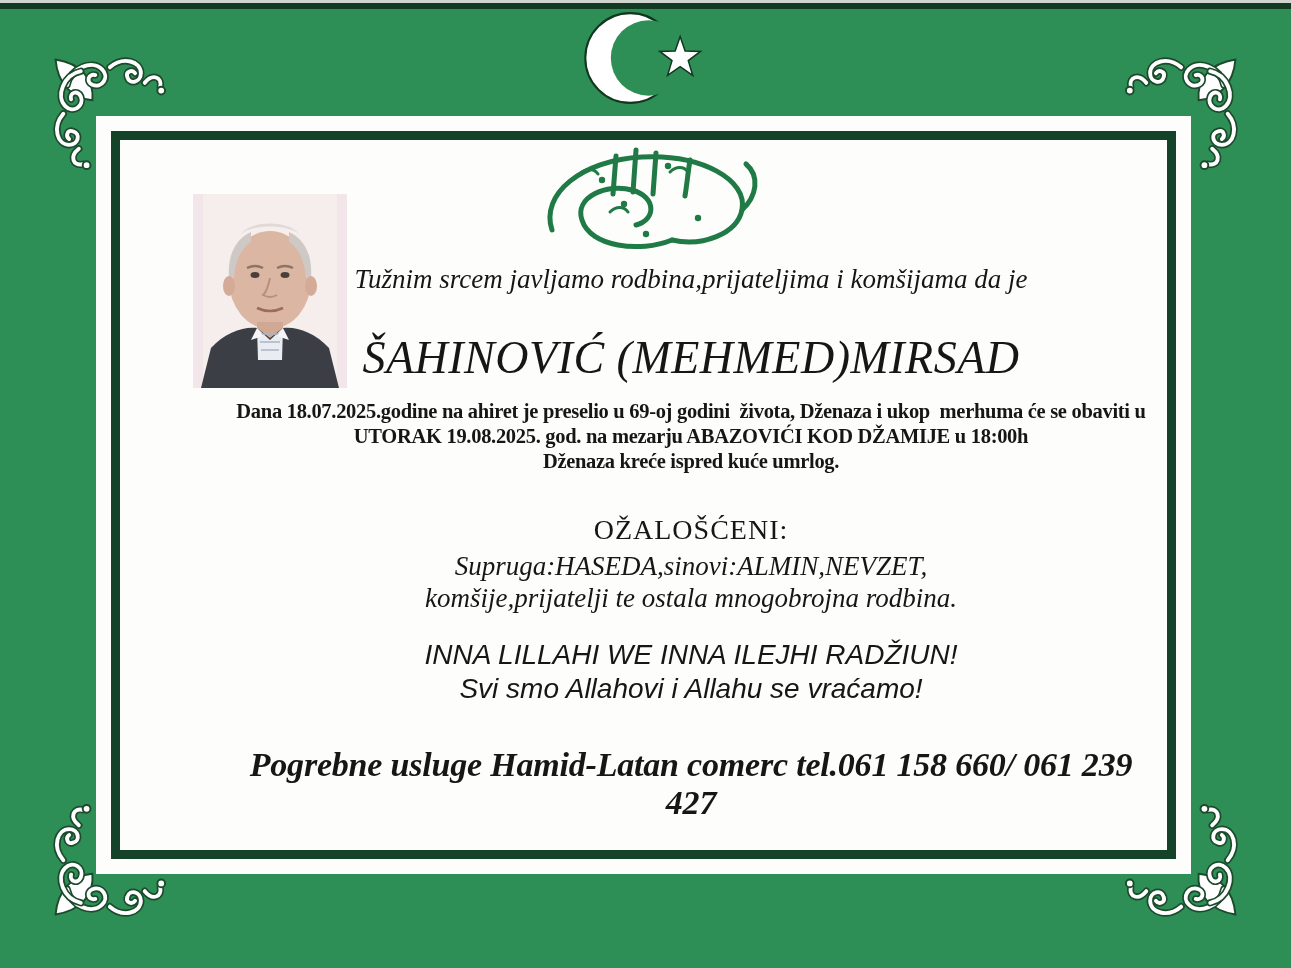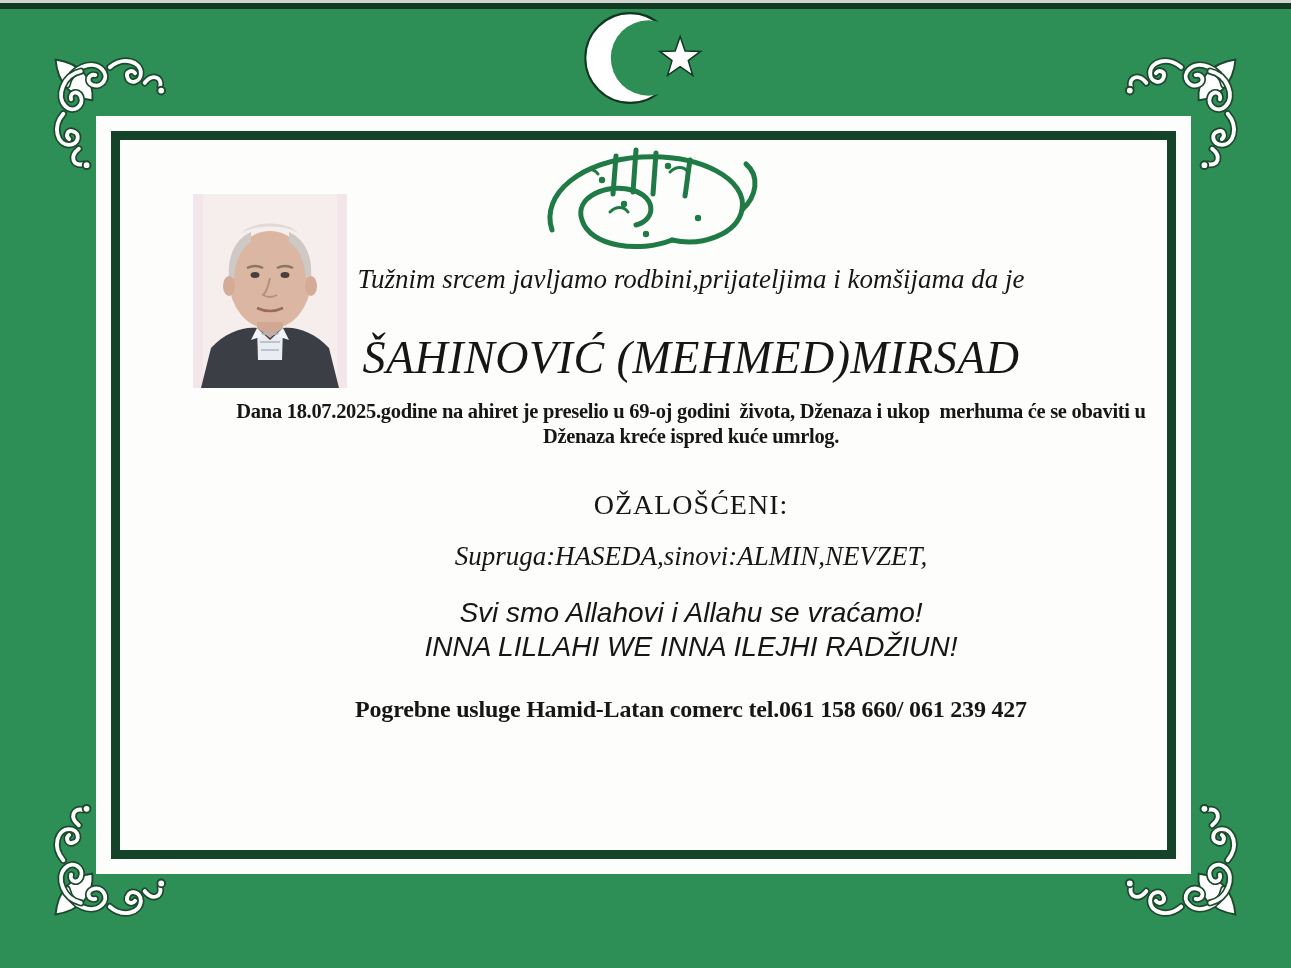--- a/index.html
+++ b/index.html
@@ -43,23 +43,23 @@
     position:absolute;left:118px;top:137px;width:1038px;
     box-sizing:border-box;padding-left:108px;
     text-align:center;
   }
   .intro{margin-top:128px;font-style:italic;font-size:27px;line-height:1.1;}
   .name{margin-top:38px;font-style:italic;font-size:46px;line-height:1.1;letter-spacing:.5px;}
   .years{margin-top:8px;font-style:italic;font-size:42px;line-height:1.05;}
   .details{margin-top:16px;font-weight:bold;font-size:20.5px;line-height:25px;}
   .details .line{white-space:pre;letter-spacing:-0.3px;}
   .mourners-heading{margin-top:40px;font-size:28px;letter-spacing:1px;}
-  .mourners{margin-top:19px;font-style:italic;font-size:27px;line-height:32px;}
+  .mourners{margin-top:4px;font-style:italic;font-size:27px;line-height:32px;}
   .prayer{margin-top:24px;font-family:"Liberation Sans",sans-serif;font-style:italic;font-size:28px;line-height:34px;}
-  .footer-line{margin-top:32px;font-weight:bold;font-size:24px;letter-spacing:-0.2px;}
+  .footer-line{margin-top:40px;font-weight:bold;font-style:italic;font-size:34px;letter-spacing:-0.2px;}
 </style>
 </head>
 <body>
 
 <div class="page">
 
   <div class="scan-top-light"></div>
   <div class="scan-top-dark"></div>
 
   <svg width="0" height="0" style="position:absolute" aria-hidden="true">
@@ -140,30 +140,32 @@
     <path class="cal-thin" d="M150,38 C156,32 164,32 168,38"></path>
     <path class="cal-thin" d="M90,78 C96,72 104,72 108,78"></path>
     <circle class="cal-dot" cx="82" cy="46" r="3.2"></circle>
     <circle class="cal-dot" cx="148" cy="32" r="3.2"></circle>
     <circle class="cal-dot" cx="104" cy="70" r="3.2"></circle>
     <circle class="cal-dot" cx="178" cy="84" r="3.2"></circle>
     <circle class="cal-dot" cx="126" cy="100" r="3.2"></circle>
   </svg>
 
   <div class="content">
-    <div class="intro">Tužnim srcem javljamo rodbini,prijateljima i komšijama da je</div>
+    <div class="intro">Tužnim srcem javljamo rodbina,prijateljima i komšijama da je</div>
     <div class="name">ŠAHINOVIĆ (MEHMED)MIRSAD</div>
     <div class="details">
       <div class="line">Dana 18.07.2025.godine na ahiret je preselio u 69-oj godini  života, Dženaza i ukop  merhuma će se obaviti u</div>
+      <div class="line">UTORAK 19.08.2025. god. na mezarju ABAZOVIĆI KOD DŽAMIJE u 18:00h</div>
       <div class="line">Dženaza kreće ispred kuće umrlog.</div>
     </div>
     <div class="mourners-heading">OŽALOŠĆENI:</div>
     <div class="mourners">
       <div>Supruga:HASEDA,sinovi:ALMIN,NEVZET,</div>
+      <div>komšije,prijatelji te ostala mnogobrojna rodbina.</div>
     </div>
     <div class="prayer">
+      <div>INNA LILLAHI WE INNA ILEJHI RADŽIUN!</div>
       <div>Svi smo Allahovi i Allahu se vraćamo!</div>
-      <div>INNA LILLAHI WE INNA ILEJHI RADŽIUN!</div>
     </div>
     <div class="footer-line">Pogrebne usluge Hamid-Latan comerc tel.061 158 660/ 061 239 427</div>
   </div>
 
 </div>
 
 </body></html>

